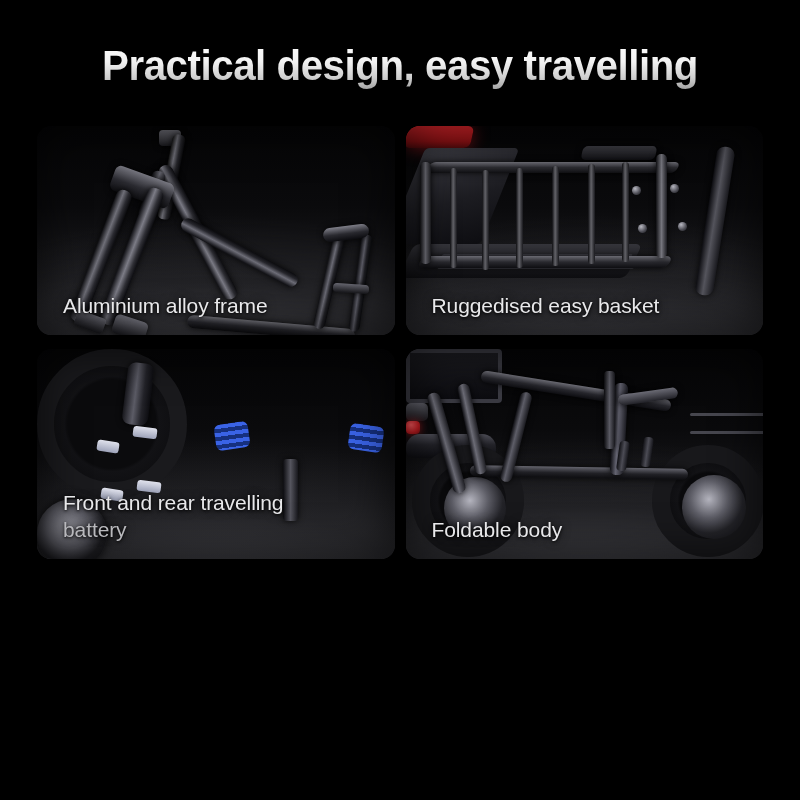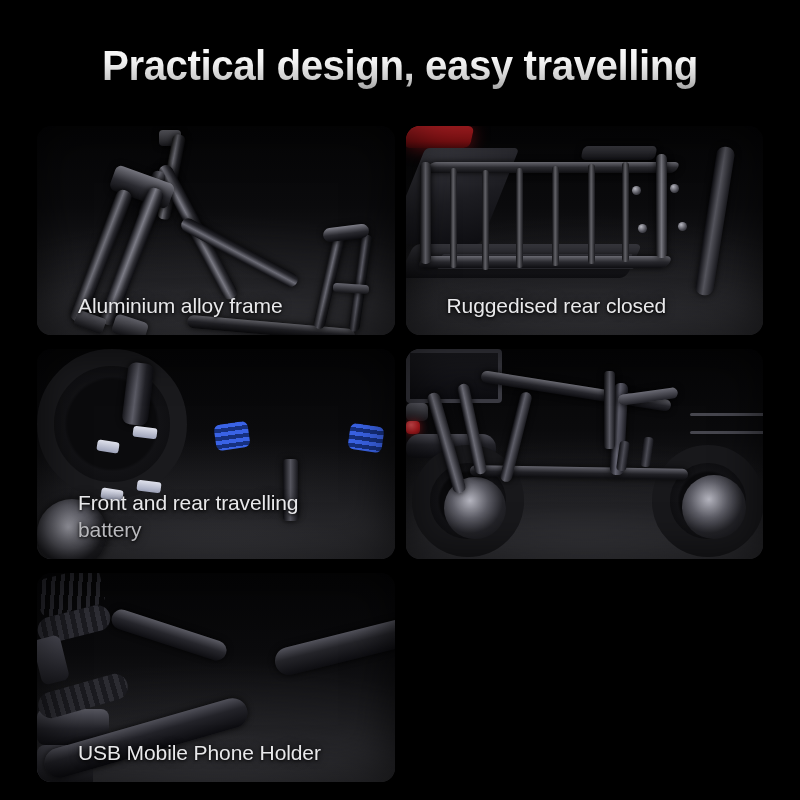--- a/index.html
+++ b/index.html
@@ -43,21 +43,21 @@
   }
   .panel::after{
     content:""; position:absolute; inset:0; border-radius:14px;
     box-shadow:inset 0 0 40px 8px rgba(0,0,0,0.55);
     pointer-events:none;
   }
 
   .art { position:absolute; inset:0; }
 
   .caption {
-    position:absolute; left:41px; right:18px; bottom:16px;
+    position:absolute; left:26px; right:18px; bottom:16px;
     font-size:21px; line-height:27px; font-weight:400;
     color:#e8e8ea;
     text-shadow:0 1px 3px rgba(0,0,0,0.95), 0 0 10px rgba(0,0,0,0.8);
     z-index:6; letter-spacing:-0.1px;
   }
   .caption .l2 { color:#b9b9bd; display:block; }
 
   
   .tube{ position:absolute; background:linear-gradient(180deg,#5a5a60,#202024 38%,#0d0d10 100%);
          border-radius:40px; box-shadow:0 0 6px rgba(0,0,0,.8); }
@@ -253,21 +253,21 @@
         <div class="tube b-sideL"></div>
         <div class="tube b-sideR"></div>
         <div class="b-bar" style="left:44px;top:42px;height:100px;"></div>
         <div class="b-bar" style="left:76px;top:44px;height:100px;"></div>
         <div class="b-bar" style="left:110px;top:42px;height:100px;"></div>
         <div class="b-bar" style="left:146px;top:40px;height:100px;"></div>
         <div class="b-bar" style="left:182px;top:38px;height:100px;"></div>
         <div class="b-bar" style="left:216px;top:36px;height:100px;"></div>
       </div>
       <div class="caption">
-        <span>Ruggedised rear closed</span>
+        <span>Ruggedised easy basket</span>
       </div>
     </div>
 
     <div class="panel">
       <div class="art">
         <div class="s-wheel"></div>
         <div class="s-rotor"></div>
         <div class="tube s-forkTop"></div>
 
         <div class="s-band" style="left:60px;top:92px;width:22px;transform:rotate(9deg);"></div>
@@ -304,34 +304,20 @@
         <div class="tube fb-fork"></div>
         <div class="fb-lamp"></div>
         <div class="tube fb-stem"></div>
         <div class="tube fb-bars"></div>
         <div class="fb-redbtn"></div>
         <div class="tube fb-seatpost"></div>
         <div class="fb-seat"></div>
         <div class="fb-foot" style="left:212px;top:92px;transform:rotate(8deg);"></div>
         <div class="fb-foot" style="left:236px;top:88px;transform:rotate(8deg);"></div>
       </div>
+      <div class="caption">
+        <span>Foldable body</span>
+      </div>
     </div>
 
-    <div class="panel">
-      <div class="art">
-        <div class="p-coil"></div>
-        <div class="tube p-barR"></div>
-        <div class="p-grip2"></div>
-        <div class="p-clip"></div>
-        <div class="tube p-barL"></div>
-        <div class="p-grip"></div>
-        <div class="tube p-lever"></div>
-        <div class="p-levbody"></div>
-        <div class="p-clamp"></div>
-
-      </div>
-      <div class="caption">
-        <span>USB Mobile Phone Holder</span>
-      </div>
-    </div>
 
   </div>
 </div>
 
 </body></html>

